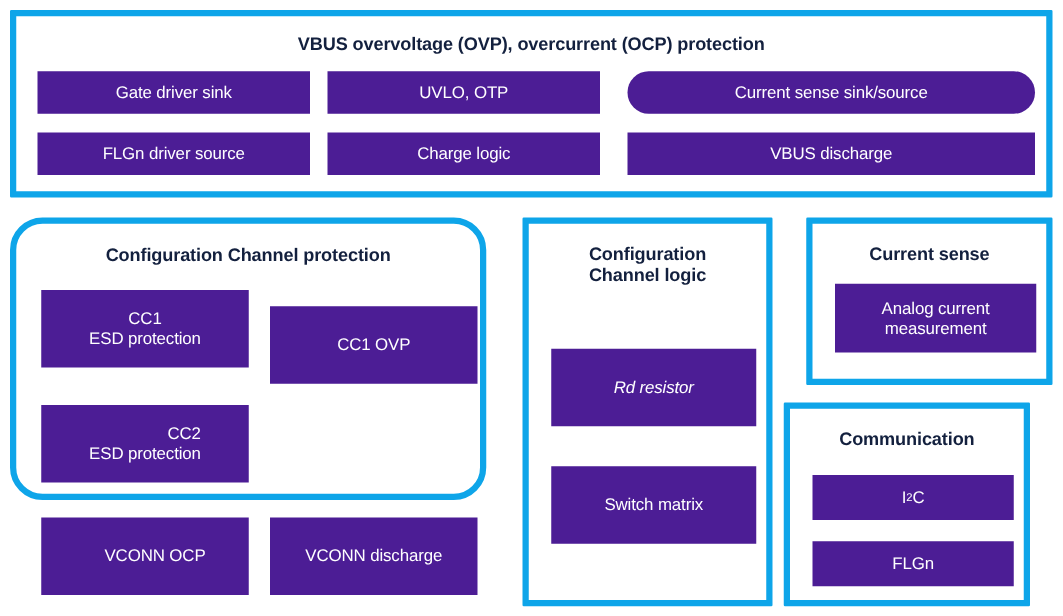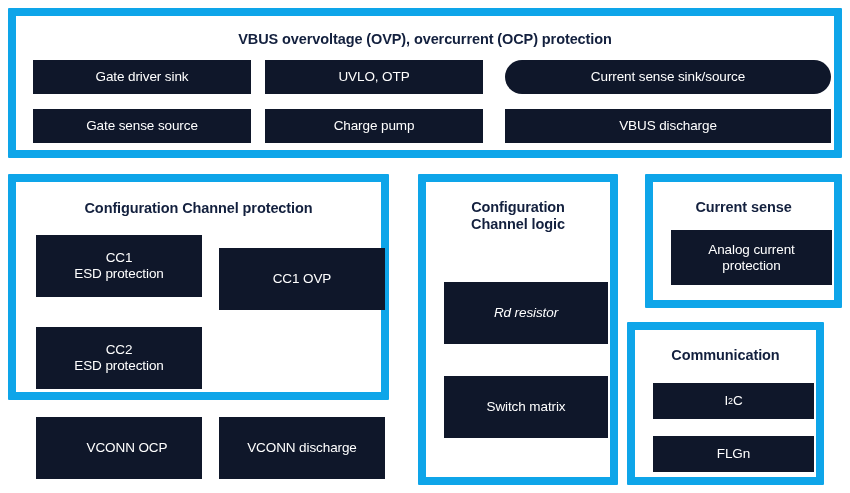--- a/index.html
+++ b/index.html
@@ -20,38 +20,38 @@
     inset: 0;
     width: 850px;
     height: 493px;
   }
 
   
   .panel {
     position: absolute;
     box-sizing: border-box;
     background: #ffffff;
-    border: 8px solid #0ea5e9;
+    border: 5px solid #0ea5e9;
     border-radius: 1px;
   }
 
   .panel-title {
     text-align: center;
     color: #13203e;
     font-weight: bold;
     font-size: 14.5px;
     line-height: 17px;
     letter-spacing: -0.1px;
   }
 
   
   .block {
     position: absolute;
     box-sizing: border-box;
-    background: #0f172a;
+    background: #4c1d95;
     color: #ffffff;
     display: flex;
     align-items: center;
     justify-content: center;
     text-align: center;
     font-size: 13.5px;
     line-height: 16px;
     font-weight: normal;
     letter-spacing: -0.1px;
     white-space: pre-line;
@@ -69,27 +69,27 @@
 
   .vbus-block { height: 34px; }
   #vbus-b0 { left: 17px;  top: 44px;  width: 218px; }
   #vbus-b1 { left: 249px; top: 44px;  width: 218px; }
   #vbus-b2 { left: 489px; top: 44px;  width: 326px; border-radius: 17px; }
   #vbus-b3 { left: 17px;  top: 93px;  width: 218px; }
   #vbus-b4 { left: 249px; top: 93px;  width: 218px; }
   #vbus-b5 { left: 489px; top: 93px;  width: 326px; }
 
   
-  #panel-ccprot { left: 8px; top: 174px; width: 381px; height: 226px; }
+  #panel-ccprot { left: 8px; top: 174px; width: 381px; height: 226px; border-radius: 26px; }
   #ccprot-title { position:absolute; left:0; right:0; top: 18px; }
 
   .ccprot-block { height: 62px; }
   #ccprot-b0 { left: 20px;  top: 53px;  width: 166px; }
   #ccprot-b1 { left: 203px; top: 66px;  width: 166px; }
-  #ccprot-b2 { left: 20px;  top: 145px; width: 166px; }
+  #ccprot-b2 { left: 20px;  top: 145px; width: 166px; text-align: right; }
   #ccprot-b3 { left: 203px; top: 145px; width: 166px; }
   #ccprot-b4 { left: 20px;  top: 235px; width: 166px; padding-left: 16px; }
   #ccprot-b5 { left: 203px; top: 235px; width: 166px; }
 
   
   #panel-cclogic { left: 418px; top: 174px; width: 200px; height: 311px; }
   #cclogic-title { position:absolute; left:0; right:0; top: 17px; }
 
   .cclogic-block { height: 62px; left: 18px; width: 164px; }
   #cclogic-b0 { top: 100px; font-style: italic; }
@@ -111,22 +111,22 @@
 <body>
 
 <div class="canvas">
 
   <section class="panel" id="panel-vbus">
     <div class="panel-title" id="vbus-title">VBUS overvoltage (OVP), overcurrent (OCP) protection</div>
 
     <div class="block vbus-block" id="vbus-b0">Gate driver sink</div>
     <div class="block vbus-block" id="vbus-b1">UVLO, OTP</div>
     <div class="block vbus-block" id="vbus-b2">Current sense sink/source</div>
-    <div class="block vbus-block" id="vbus-b3">Gate sense source</div>
-    <div class="block vbus-block" id="vbus-b4">Charge pump</div>
+    <div class="block vbus-block" id="vbus-b3">FLGn driver source</div>
+    <div class="block vbus-block" id="vbus-b4">Charge logic</div>
     <div class="block vbus-block" id="vbus-b5">VBUS discharge</div>
   </section>
 
   <section class="panel" id="panel-ccprot">
     <div class="panel-title" id="ccprot-title">Configuration Channel protection</div>
 
     <div class="block ccprot-block" id="ccprot-b0">CC1
 ESD protection</div>
     <div class="block ccprot-block" id="ccprot-b1">CC1 OVP</div>
     <div class="block ccprot-block" id="ccprot-b2">CC2
@@ -140,21 +140,21 @@
 Channel logic</div>
 
     <div class="block cclogic-block" id="cclogic-b0">Rd resistor</div>
     <div class="block cclogic-block" id="cclogic-b1">Switch matrix</div>
   </section>
 
   <section class="panel" id="panel-csense">
     <div class="panel-title" id="csense-title">Current sense</div>
 
     <div class="block" id="csense-b0">Analog current
-protection</div>
+measurement</div>
   </section>
 
   <section class="panel" id="panel-comm">
     <div class="panel-title" id="comm-title">Communication</div>
 
     <div class="block comm-block" id="comm-b0">I<sup>2</sup>C</div>
     <div class="block comm-block" id="comm-b1">FLGn</div>
   </section>
 
 </div>

